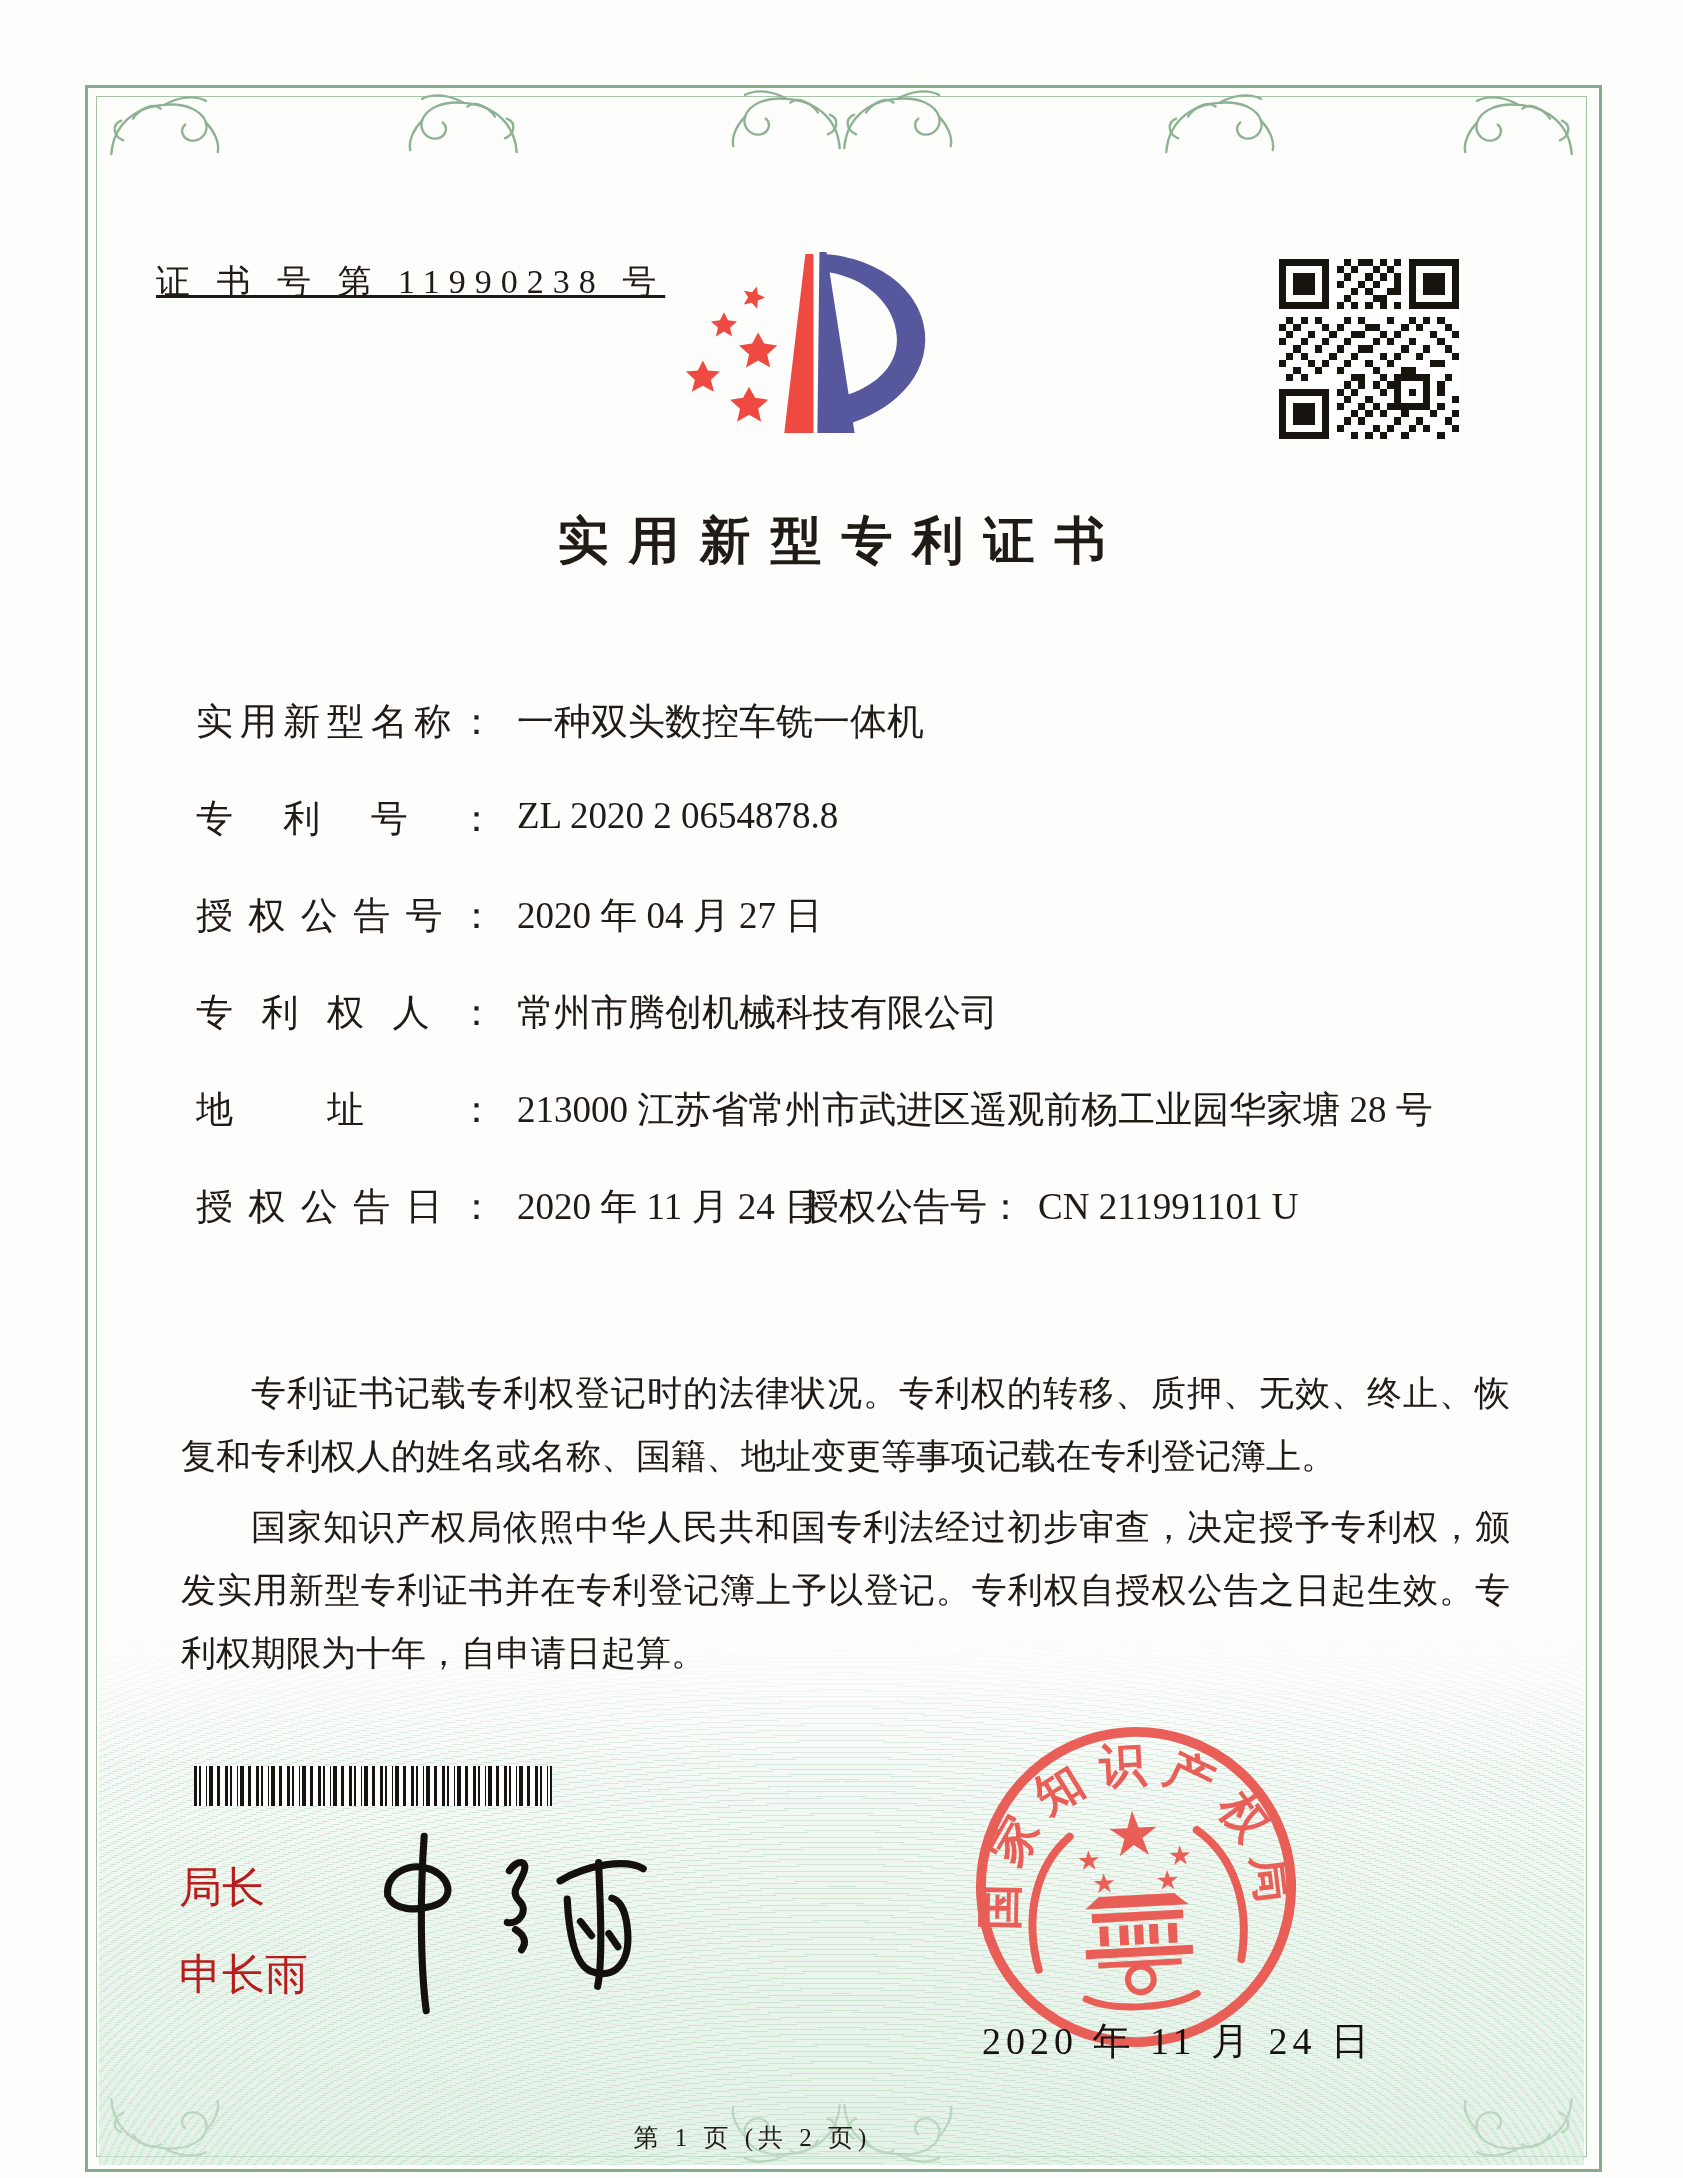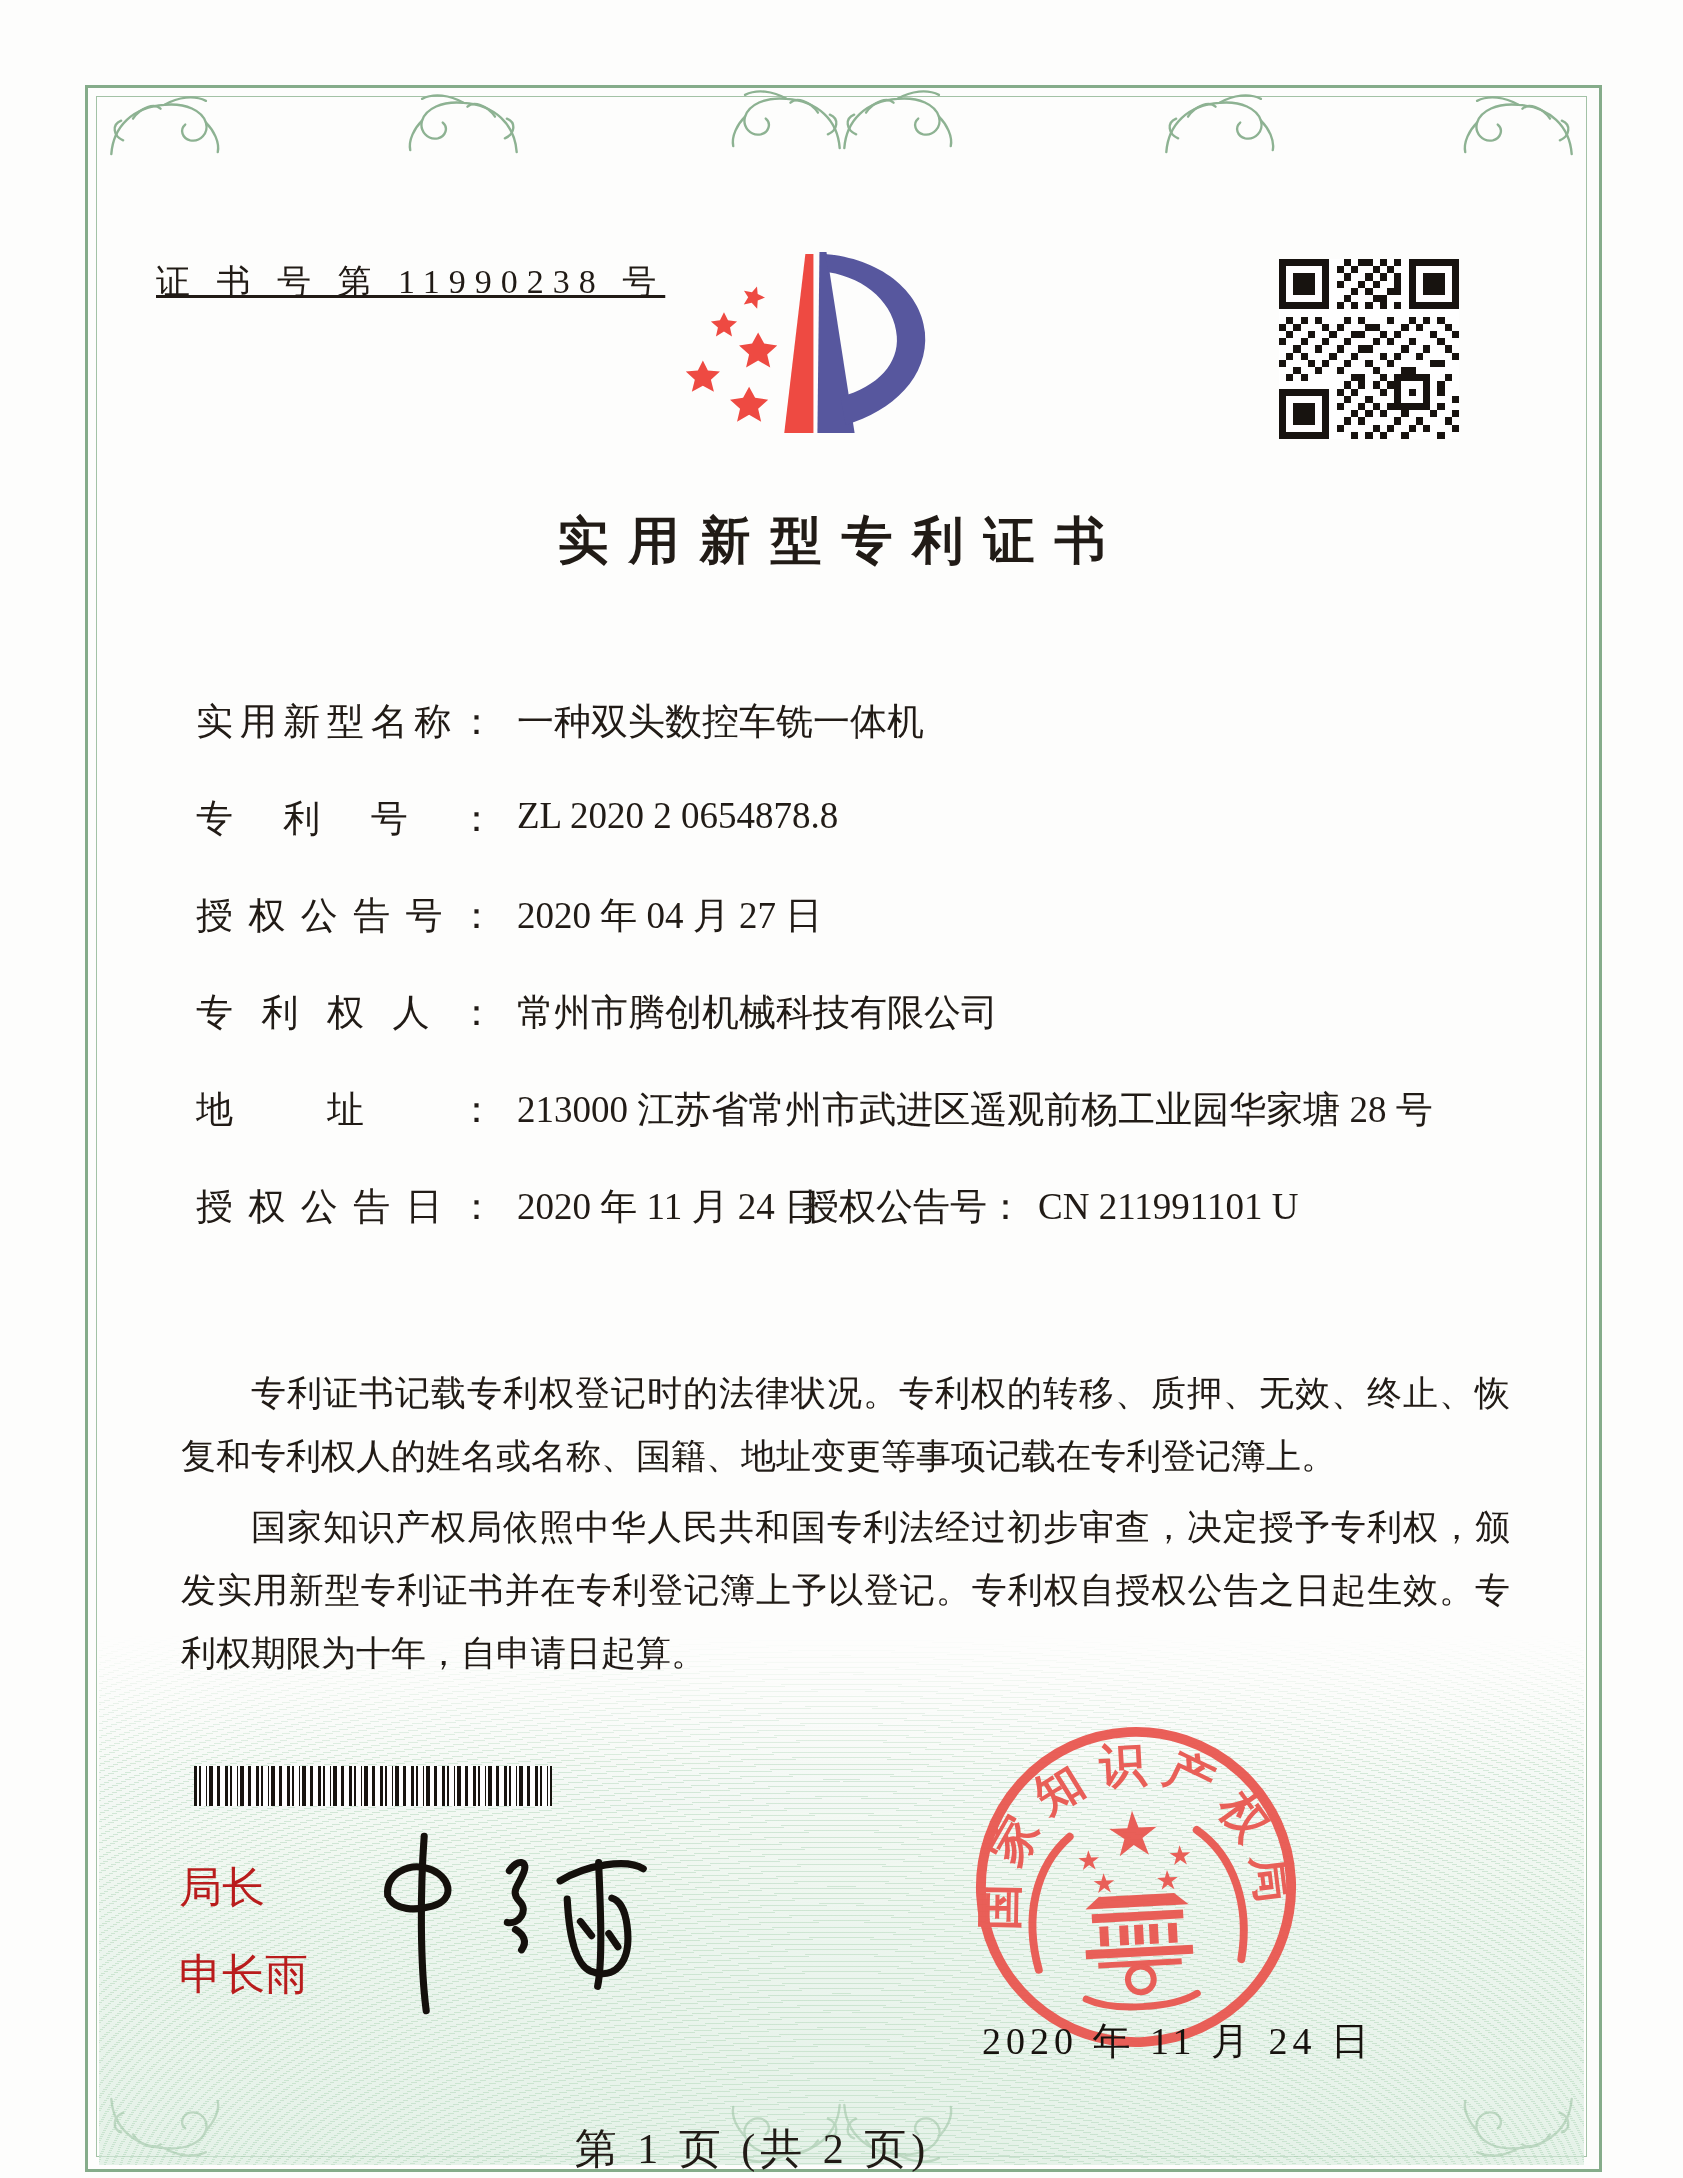--- a/index.html
+++ b/index.html
@@ -44,21 +44,21 @@
       #fff 13px 15px,#17130f 15px 19px,#fff 19px 23px,#17130f 23px 26px,#fff 26px 31px);}
   .sig-block{position:absolute;left:179px;top:1859px;z-index:4;
     font-family:"Liberation Sans","DejaVu Sans",sans-serif;font-size:43px;color:#b91c1c;}
   .sig-block .sig-name{margin-top:29px;}
   .signature{position:absolute;left:364px;top:1820px;width:307px;height:213px;z-index:4;}
   .seal{position:absolute;left:965px;top:1716px;width:342px;height:342px;z-index:3;
         transform:rotate(-3deg);opacity:.93;}
   .seal-date{position:absolute;left:982px;top:2016px;z-index:5;font-size:38px;
              letter-spacing:5px;color:#17120e;white-space:pre;}
   .footer{position:absolute;left:0;right:178px;top:2121px;text-align:center;
-          font-size:42px;letter-spacing:5px;z-index:4;}
+          font-size:25px;letter-spacing:5px;z-index:4;}
 </style>
 </head>
 <body>
 
 <div class="page">
 
   <svg width="0" height="0" style="position:absolute">
     <defs>
       <g id="flourish" fill="none" stroke="#8db292" stroke-width="2.4" stroke-linecap="round">
         <path d="M8,62 C10,34 30,14 62,12 C84,10 100,18 104,30 C107,41 98,50 88,48 C80,46 77,37 83,32"></path>

